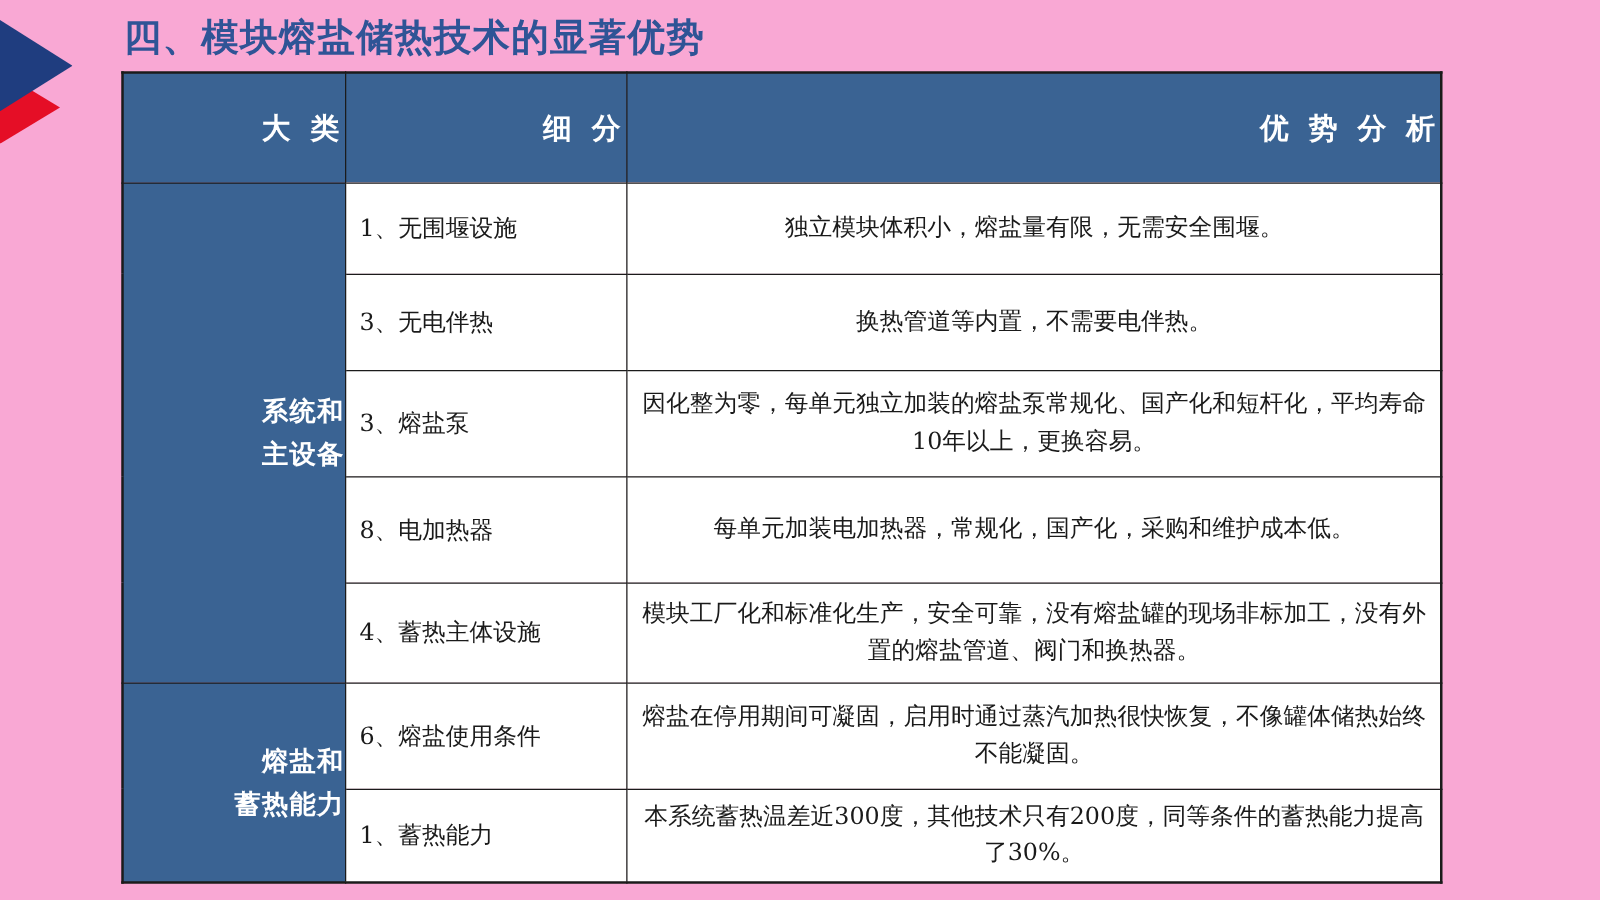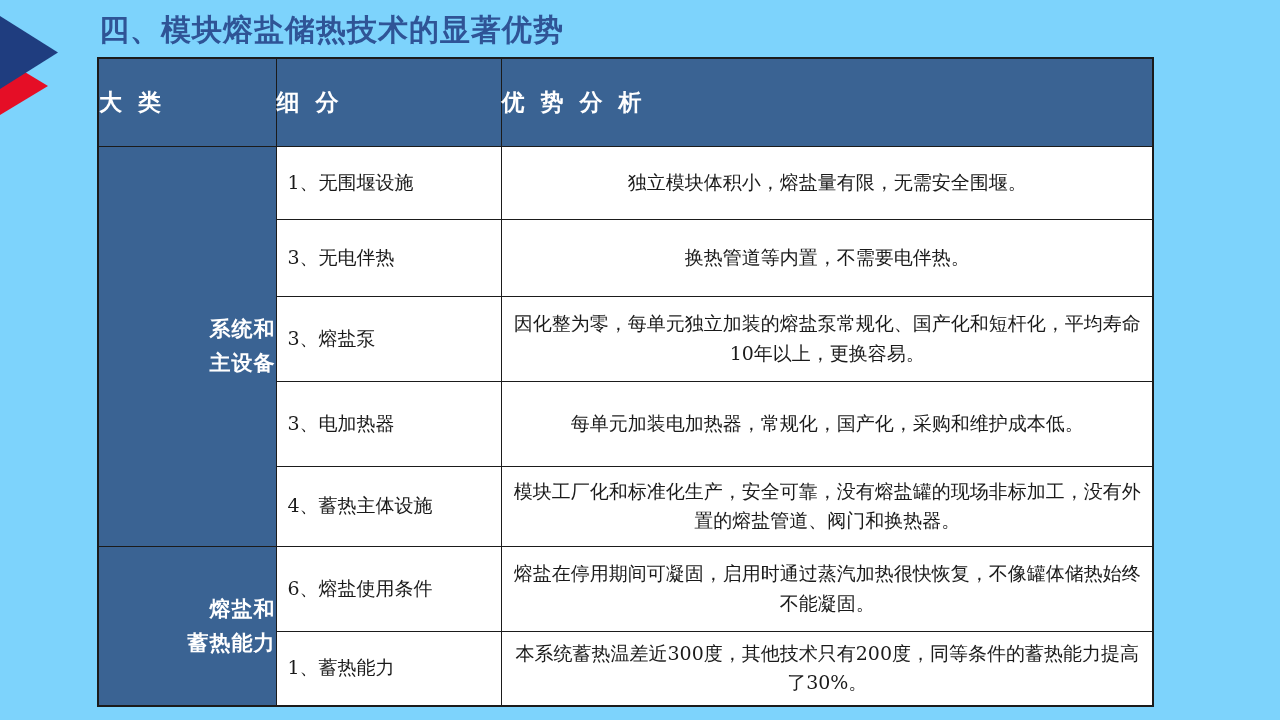--- a/index.html
+++ b/index.html
@@ -3,21 +3,21 @@
 <meta charset="utf-8">
 <style>
   * { margin: 0; padding: 0; box-sizing: border-box; }
   html, body { background: #ffffff; }
   body { font-family: "DejaVu Serif", "Liberation Serif", serif; }
 
   .slide {
     position: relative;
     width: 1280px;
     height: 720px;
-    background: #7dd3fc;
+    background: #f9a8d4;
     overflow: hidden;
   }
 
   
   .deco { position: absolute; left: 0; top: 0; width: 100px; height: 130px; }
   .deco-red {
     position: absolute; left: 0; top: 57px; width: 48px; height: 58px;
     background: #e50e26;
     clip-path: polygon(0 0, 100% 50%, 0 100%);
     z-index: 1;
@@ -61,21 +61,21 @@
   tr.r4   { height: 85px; }
   tr.r5   { height: 80px; }
   tr.r6   { height: 85px; }
   tr.r7   { height: 75px; }
 
   .adv-table th {
     background: #3a6393;
     color: #ffffff;
     font-size: 23px;
     font-weight: bold;
-    text-align: left;
+    text-align: right;
     letter-spacing: 4px;
   }
 
   td.group-cell {
     background: #3a6393;
     color: #ffffff;
     font-size: 21px;
     font-weight: bold;
     text-align: right;
     line-height: 1.6;
@@ -138,21 +138,21 @@
         <td class="sub-cell">3、无电伴热</td>
         <td class="analysis-cell">换热管道等内置，不需要电伴热。</td>
       </tr>
 
       <tr class="r3">
         <td class="sub-cell">3、熔盐泵</td>
         <td class="analysis-cell">因化整为零，每单元独立加装的熔盐泵常规化、国产化和短杆化，平均寿命10年以上，更换容易。</td>
       </tr>
 
       <tr class="r4">
-        <td class="sub-cell">3、电加热器</td>
+        <td class="sub-cell">8、电加热器</td>
         <td class="analysis-cell">每单元加装电加热器，常规化，国产化，采购和维护成本低。</td>
       </tr>
 
       <tr class="r5">
         <td class="sub-cell">4、蓄热主体设施</td>
         <td class="analysis-cell">模块工厂化和标准化生产，安全可靠，没有熔盐罐的现场非标加工，没有外置的熔盐管道、阀门和换热器。</td>
       </tr>
 
       <tr class="r6">
         <td class="group-cell" rowspan="2">熔盐和

